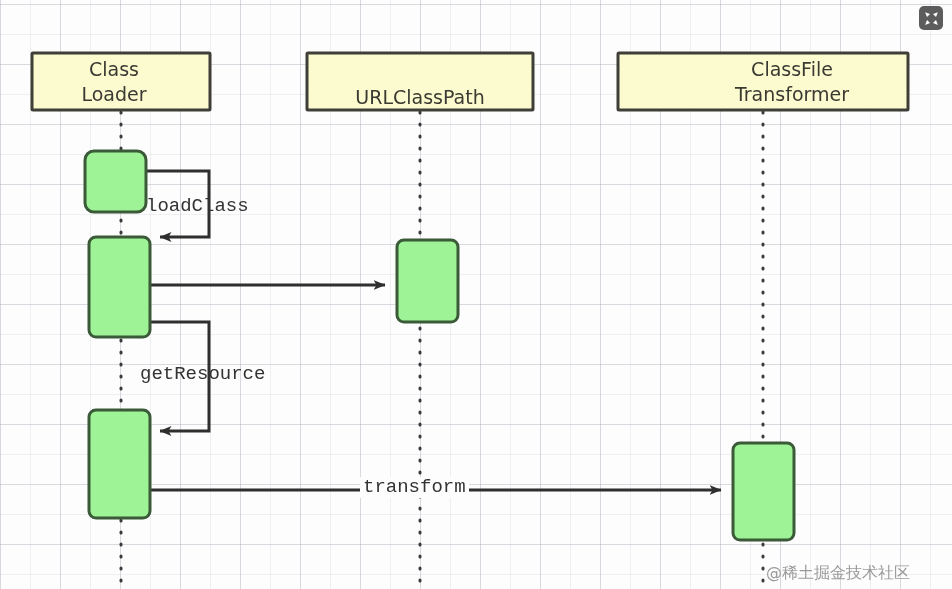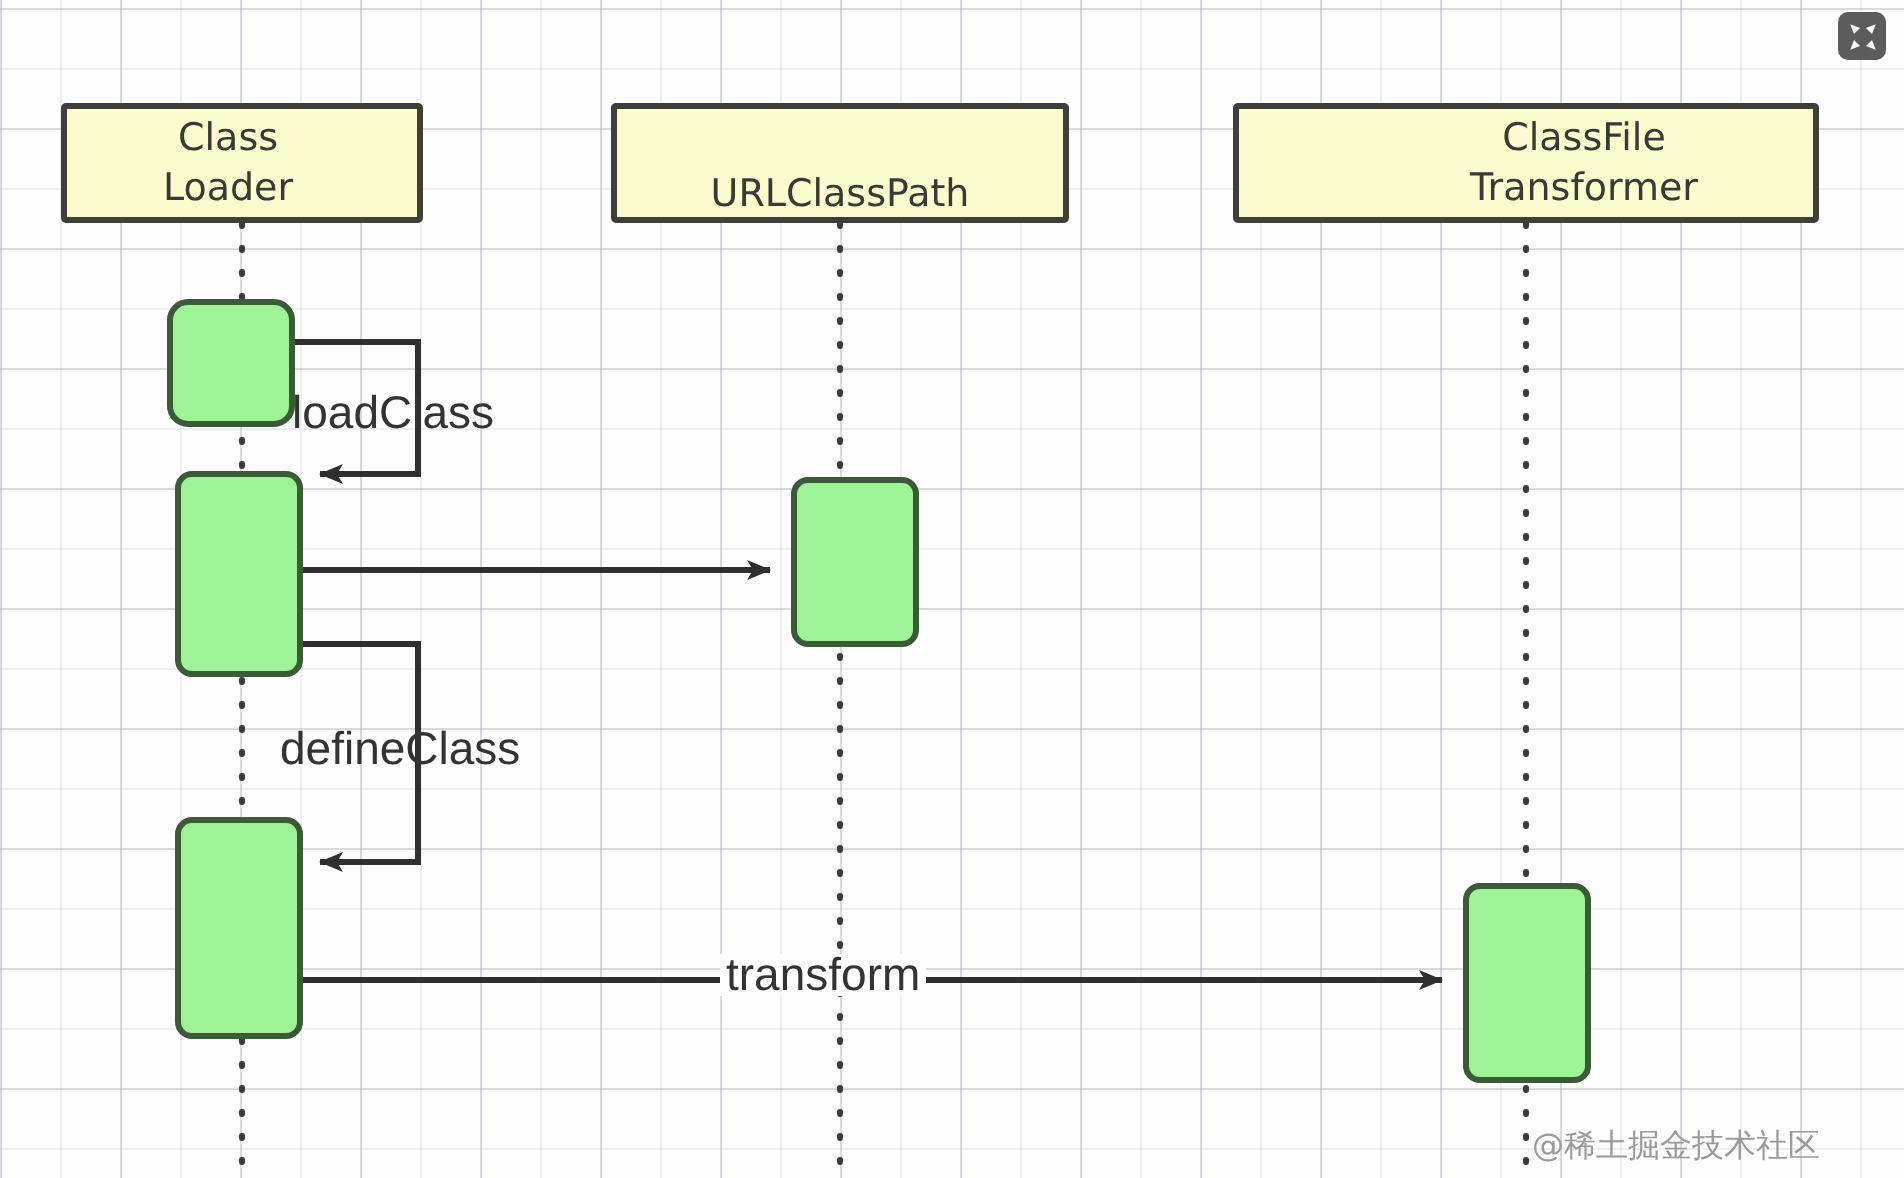--- a/index.html
+++ b/index.html
@@ -42,24 +42,24 @@
     text-align: center;
     color: #3a3a32;
     font-size: 19px;
     line-height: 25px;
     font-family: "DejaVu Sans", "Liberation Sans", sans-serif;
     pointer-events: none;
   }
   .msg-label {
     position: absolute;
     color: #333333;
-    font-size: 23px;
+    font-size: 19px;
     line-height: 21px;
     white-space: nowrap;
-    font-family: Liberation Sans, sans-serif;
+    font-family: Liberation Mono, monospace;
   }
   .msg-label.on-line {
     background: #fdfdfd;
     padding: 0 3px;
   }
   #fullscreen-toggle {
     position: absolute;
     right: 9px;
     top: 6px;
     width: 24px;
@@ -136,21 +136,21 @@
   </div>
 
   <div class="participant-label" style="left:618px; top:53px; width:348px; height:57px;">
     <span>ClassFile</span>
     <span>Transformer</span>
   </div>
 
   <div class="msg-label" style="left:146px; top:196px;">loadClass</div>
 
 
-  <div class="msg-label" style="left:140px; top:364px;">defineClass</div>
+  <div class="msg-label" style="left:140px; top:364px;">getResource</div>
 
   <div class="msg-label on-line" style="left:360px; top:477px;">transform</div>
 
   <div id="fullscreen-toggle" title="Exit fullscreen">
     <svg width="15" height="15" viewBox="0 0 16 16">
       <g fill="#ffffff">
         <path d="M1.2,1.2 L6.4,3.2 L3.2,6.4 Z"></path>
         <path d="M14.8,1.2 L12.8,6.4 L9.6,3.2 Z"></path>
         <path d="M1.2,14.8 L3.2,9.6 L6.4,12.8 Z"></path>
         <path d="M14.8,14.8 L9.6,12.8 L12.8,9.6 Z"></path>

